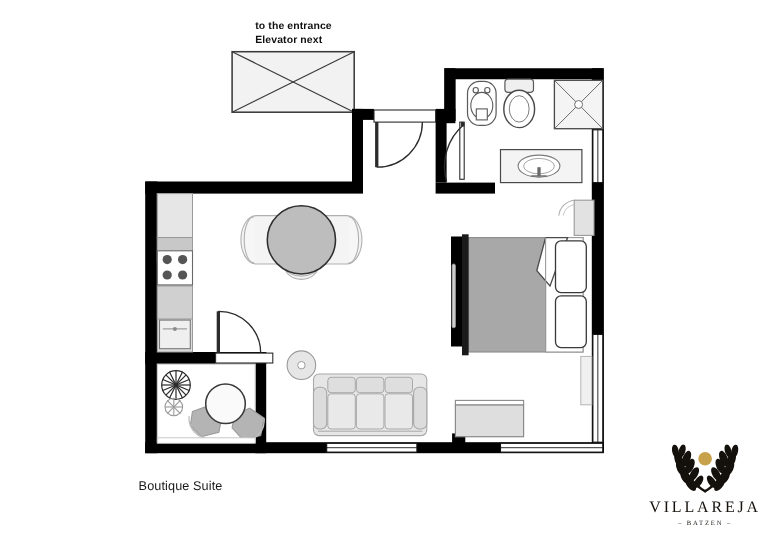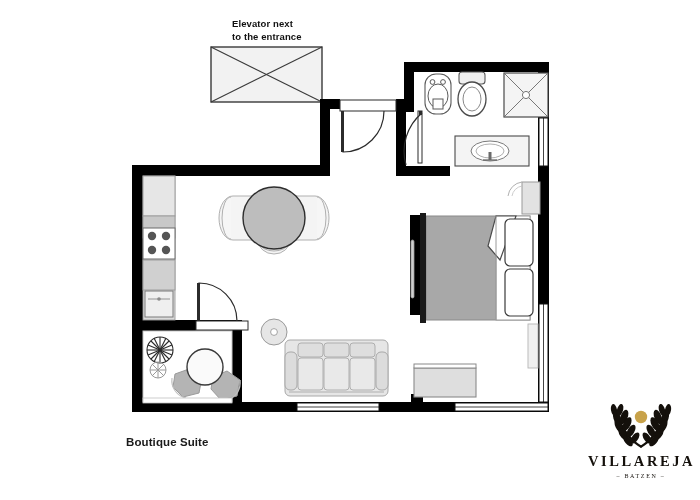--- a/index.html
+++ b/index.html
@@ -7,29 +7,29 @@
        font-family:"Liberation Sans","DejaVu Sans",sans-serif;}
   #page{position:relative;width:700px;height:500px;background:#fff;}
 
   #plan{position:absolute;left:0;top:0;width:700px;height:500px;}
 
   .elev-label{position:absolute;left:232px;top:18px;width:120px;
               font-size:9.5px;font-weight:700;color:#111;line-height:12.5px;
               letter-spacing:.1px;}
 
   .caption{position:absolute;left:126px;top:434px;width:300px;
-           font-size:11.5px;font-weight:700;color:#1a1a1a;line-height:16px;
+           font-size:11.5px;font-weight:400;color:#1a1a1a;line-height:16px;
            letter-spacing:.1px;}
 
   .logo{position:absolute;left:588px;top:404px;width:106px;height:86px;
         text-align:center;}
   .logo .wreath{display:block;width:106px;height:48px;}
   .logo .brand{font-family:"Liberation Serif","DejaVu Serif",serif;
                font-size:14.5px;letter-spacing:2.6px;color:#15110c;
-               margin-top:1px;font-weight:700;}
+               margin-top:1px;font-weight:400;}
   .logo .sub{font-family:"Liberation Serif","DejaVu Serif",serif;
              font-size:6px;letter-spacing:1.7px;color:#15110c;margin-top:3px;}
 </style>
 </head>
 <body>
 
 <div id="page">
 
   <svg id="plan" viewBox="0 0 700 500">
 
@@ -249,22 +249,22 @@
     </g>
     <g>
       <circle cx="205" cy="367" r="18" fill="#fafafa" stroke="#3a3a3a" stroke-width="1.4"></circle>
     </g>
 
     <rect x="143" y="398" width="89" height="5" fill="#ffffff" stroke="#c0c0c0" stroke-width="0.8"></rect>
 
   </svg>
 
   <div class="elev-label">
+    <div>to the entrance</div>
     <div>Elevator next</div>
-    <div>to the entrance</div>
   </div>
 
   <div class="caption">
     <div>Boutique Suite</div>
   </div>
 
   <div class="logo">
     <svg class="wreath" viewBox="0 0 106 48">
       <g fill="#14100b">
 

